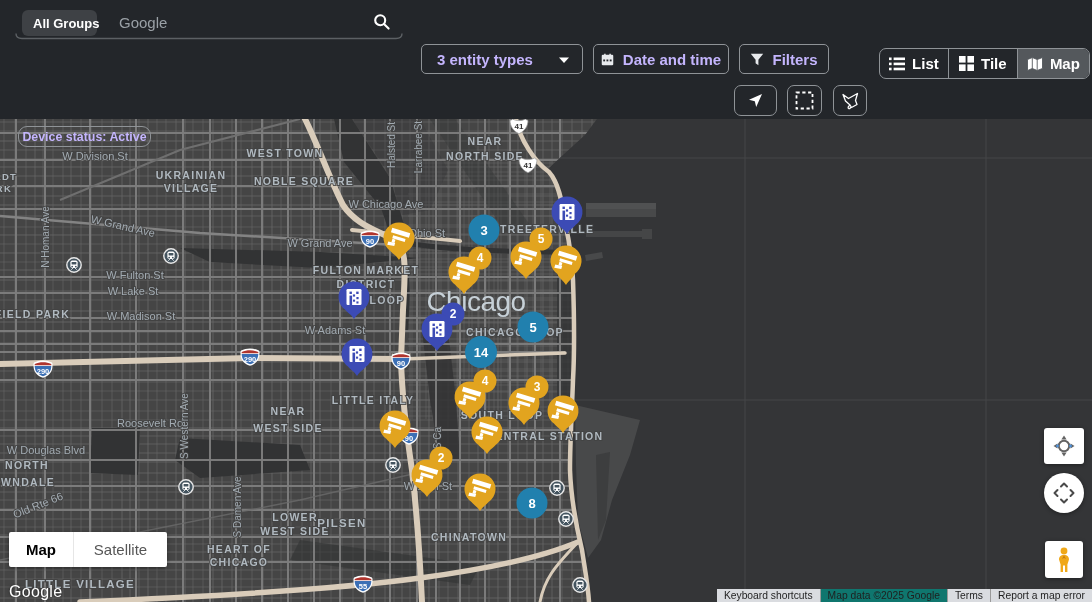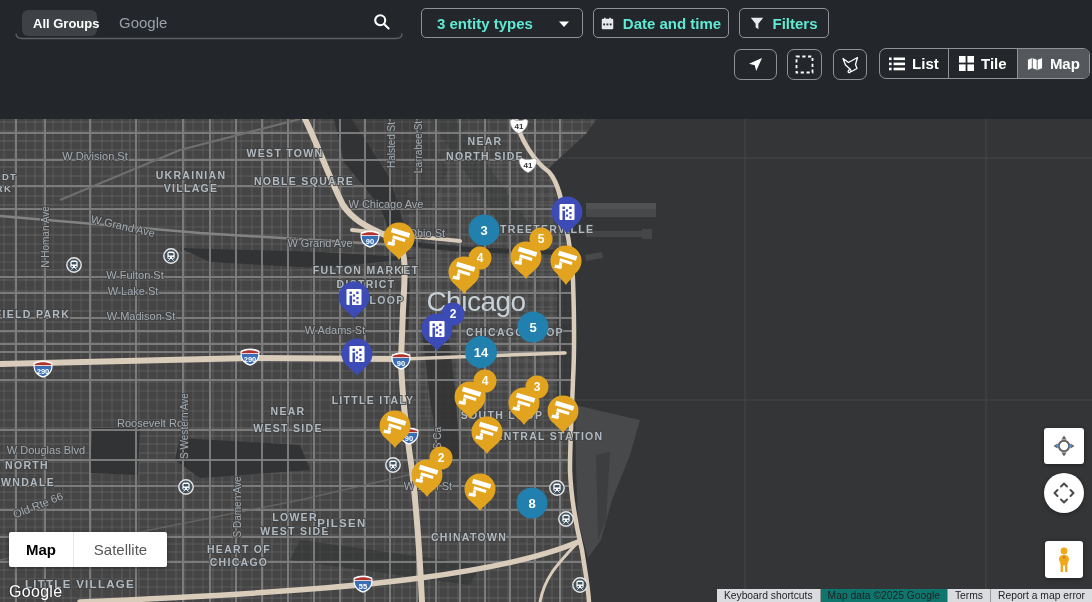--- a/index.html
+++ b/index.html
@@ -1,18 +1,18 @@
 <!DOCTYPE html>
 <html><head><meta charset="utf-8"><style>
 * { margin:0; padding:0; box-sizing:border-box; }
 html,body { width:1092px; height:602px; overflow:hidden; background:#23262a;
   font-family:"Liberation Sans", sans-serif; }
 .abs { position:absolute; }
-.btn { position:absolute; border:1px solid #8f9397; border-radius:5px; color:#5eead4;
-  font-weight:bold; font-size:15px; display:flex; align-items:center; justify-content:center; }
+.btn { position:absolute; border:1px solid #8f9397; border-radius:5px; color:#c4b5fd;
+  font-weight:bold; font-size:15px; display:flex; align-items:center; justify-content:center;margin-top:36px; }
 </style></head>
 <body>
 
 <div class="abs" style="left:0;top:0;width:1092px;height:119px;background:#23262a;z-index:5;">
 
   <svg class="abs" style="left:0;top:0;" width="420" height="46">
     <path d="M16,33.5 Q16,38.5 22,38.5 L396,38.5 Q402,38.5 402,33.5" stroke="#5c6064" stroke-width="1.4" fill="none"></path>
   </svg>
 
   <div class="abs" style="left:22px;top:10px;width:75px;height:26px;background:#3e4145;border-radius:6px;display:flex;align-items:center;padding-left:6px;white-space:nowrap;">
@@ -86,20 +86,21 @@
           </g>
         </svg>
       Tile</div>
     <div style="flex:1.05;display:flex;align-items:center;justify-content:center;color:#fff;font-size:15px;font-weight:bold;background:#54585c;">
       <svg width="16" height="14" viewBox="0 0 16 14" style="margin-right:7px;">
           <path d="M0.5,2.5 L5.3,0.5 L10.2,2.5 L15.5,0.5 V11.5 L10.2,13.5 L5.3,11.5 L0.5,13.5 Z M5.3,0.5 V11.5 M10.2,2.5 V13.5" fill="#fff" stroke="#54585c" stroke-width="0.9"></path>
         </svg>
       Map</div>
   </div>
 
+  <div class="btn" style="left:18px;top:90px;width:133px;height:21px;border-radius:9px;font-size:12.4px;white-space:nowrap;">Device status: Active</div>
 </div>
 
 <div class="abs" style="left:0;top:119px;width:1092px;height:483px;">
 <svg width="1092" height="483" viewBox="0 0 1092 483">
 <rect x="0" y="0" width="1092" height="483" fill="#454545"></rect>
 <g>
         <line x1="4" y1="0" x2="4" y2="483" stroke="#6a6a6a" stroke-width="1" opacity="0.53"></line>
         <line x1="15" y1="0" x2="15" y2="483" stroke="#6a6a6a" stroke-width="1" opacity="0.58"></line>
         <line x1="26" y1="0" x2="26" y2="483" stroke="#6a6a6a" stroke-width="1" opacity="0.54"></line>
         <line x1="35" y1="0" x2="35" y2="483" stroke="#6a6a6a" stroke-width="1" opacity="0.69"></line>

